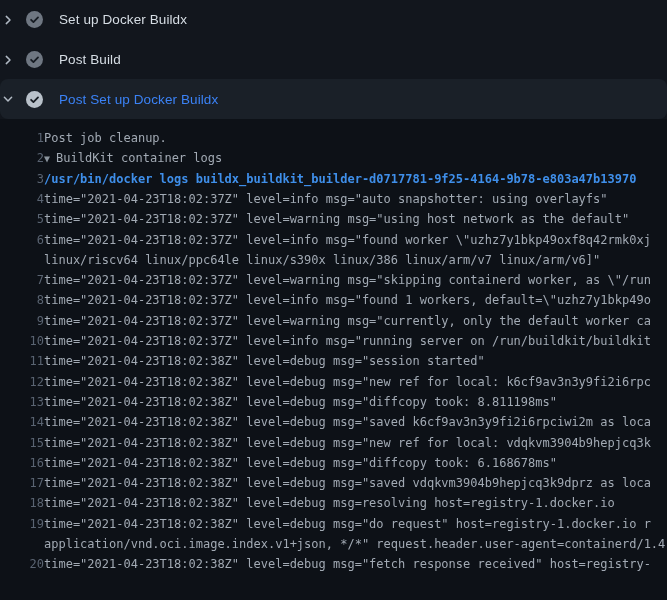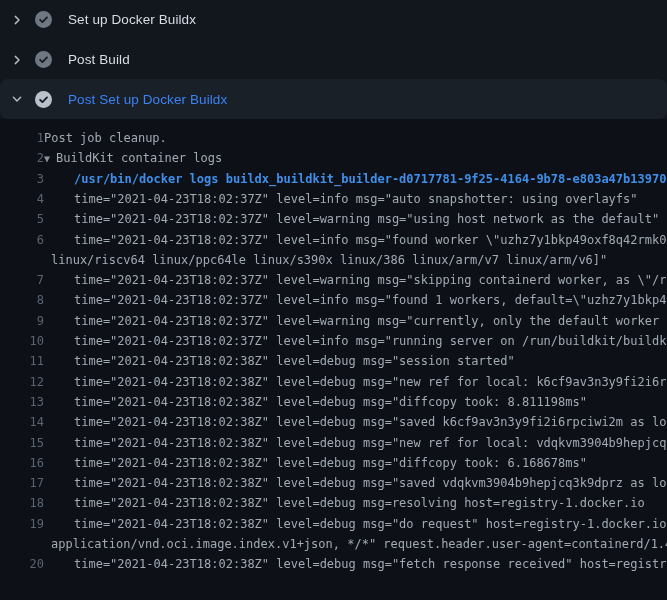--- a/index.html
+++ b/index.html
@@ -5,21 +5,21 @@
   html,body{margin:0;padding:0;}
   body{
     width:667px;height:600px;overflow:hidden;
     background:#0d1117;
     font-family:"Liberation Sans",sans-serif;
   }
   
   .steps{background:#12161d;}
   .step{
     height:39.7px;display:flex;align-items:center;
-    padding-left:11px;cursor:pointer;box-sizing:border-box;text-align:right;
+    padding-left:2px;cursor:pointer;box-sizing:border-box;text-align:right;
   }
   .step .chev{width:12px;height:12px;display:flex;align-items:center;justify-content:center;flex:none;}
   .step .chev svg{display:block;transition:transform .1s;}
   .step.expanded .chev svg{transform:rotate(90deg);}
   .step .check{width:17px;height:17px;display:flex;flex:none;margin-left:12px;}
   .step .check svg{display:block;}
   .step .check circle{fill:#6f7782;}
   .step.expanded .check circle{fill:#b9c1ca;}
   .slabel{
     margin-left:16px;font-size:13.5px;color:#d6dde4;letter-spacing:.1px;
@@ -33,22 +33,22 @@
     font-size:12px;width:667px;box-sizing:border-box;
   }
   .row{
     display:flex;height:20.3px;line-height:20.3px;
     white-space:pre;overflow:hidden;
   }
   .num{
     width:44px;text-align:right;color:#5a6472;flex:none;cursor:pointer;
   }
   .txt{color:#a2aab4;flex:none;}
-  .row.indent1 .txt{margin-left:30px;}
-  .row.cont .txt{margin-left:7px;}
+  .row.indent1 .txt{}
+  .row.cont .txt{margin-left:0;}
   .txt.cmd{color:#3f8fea;font-weight:bold;}
   .tri{color:#8b949e;font-size:10px;margin-right:6px;cursor:pointer;}
 </style>
 </head>
 <body>
 
 <div class="app">
   <div class="steps">
       <div class="step">
     <span class="chev">

